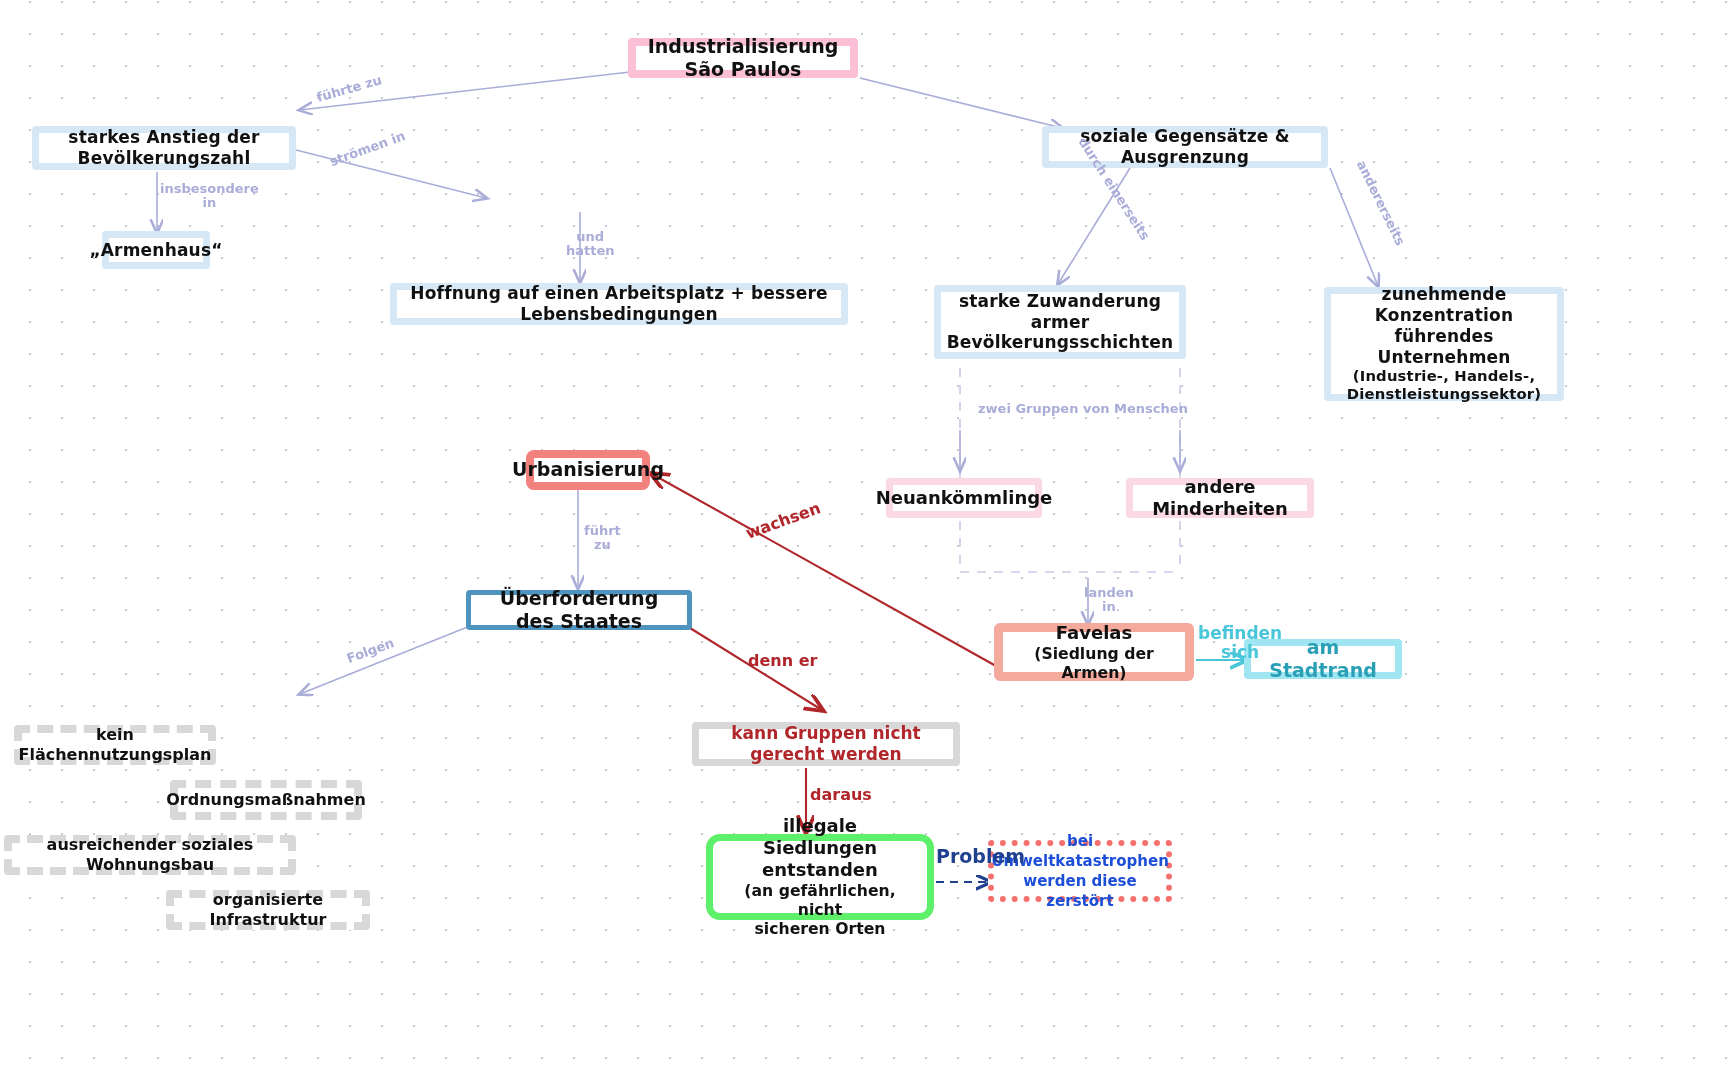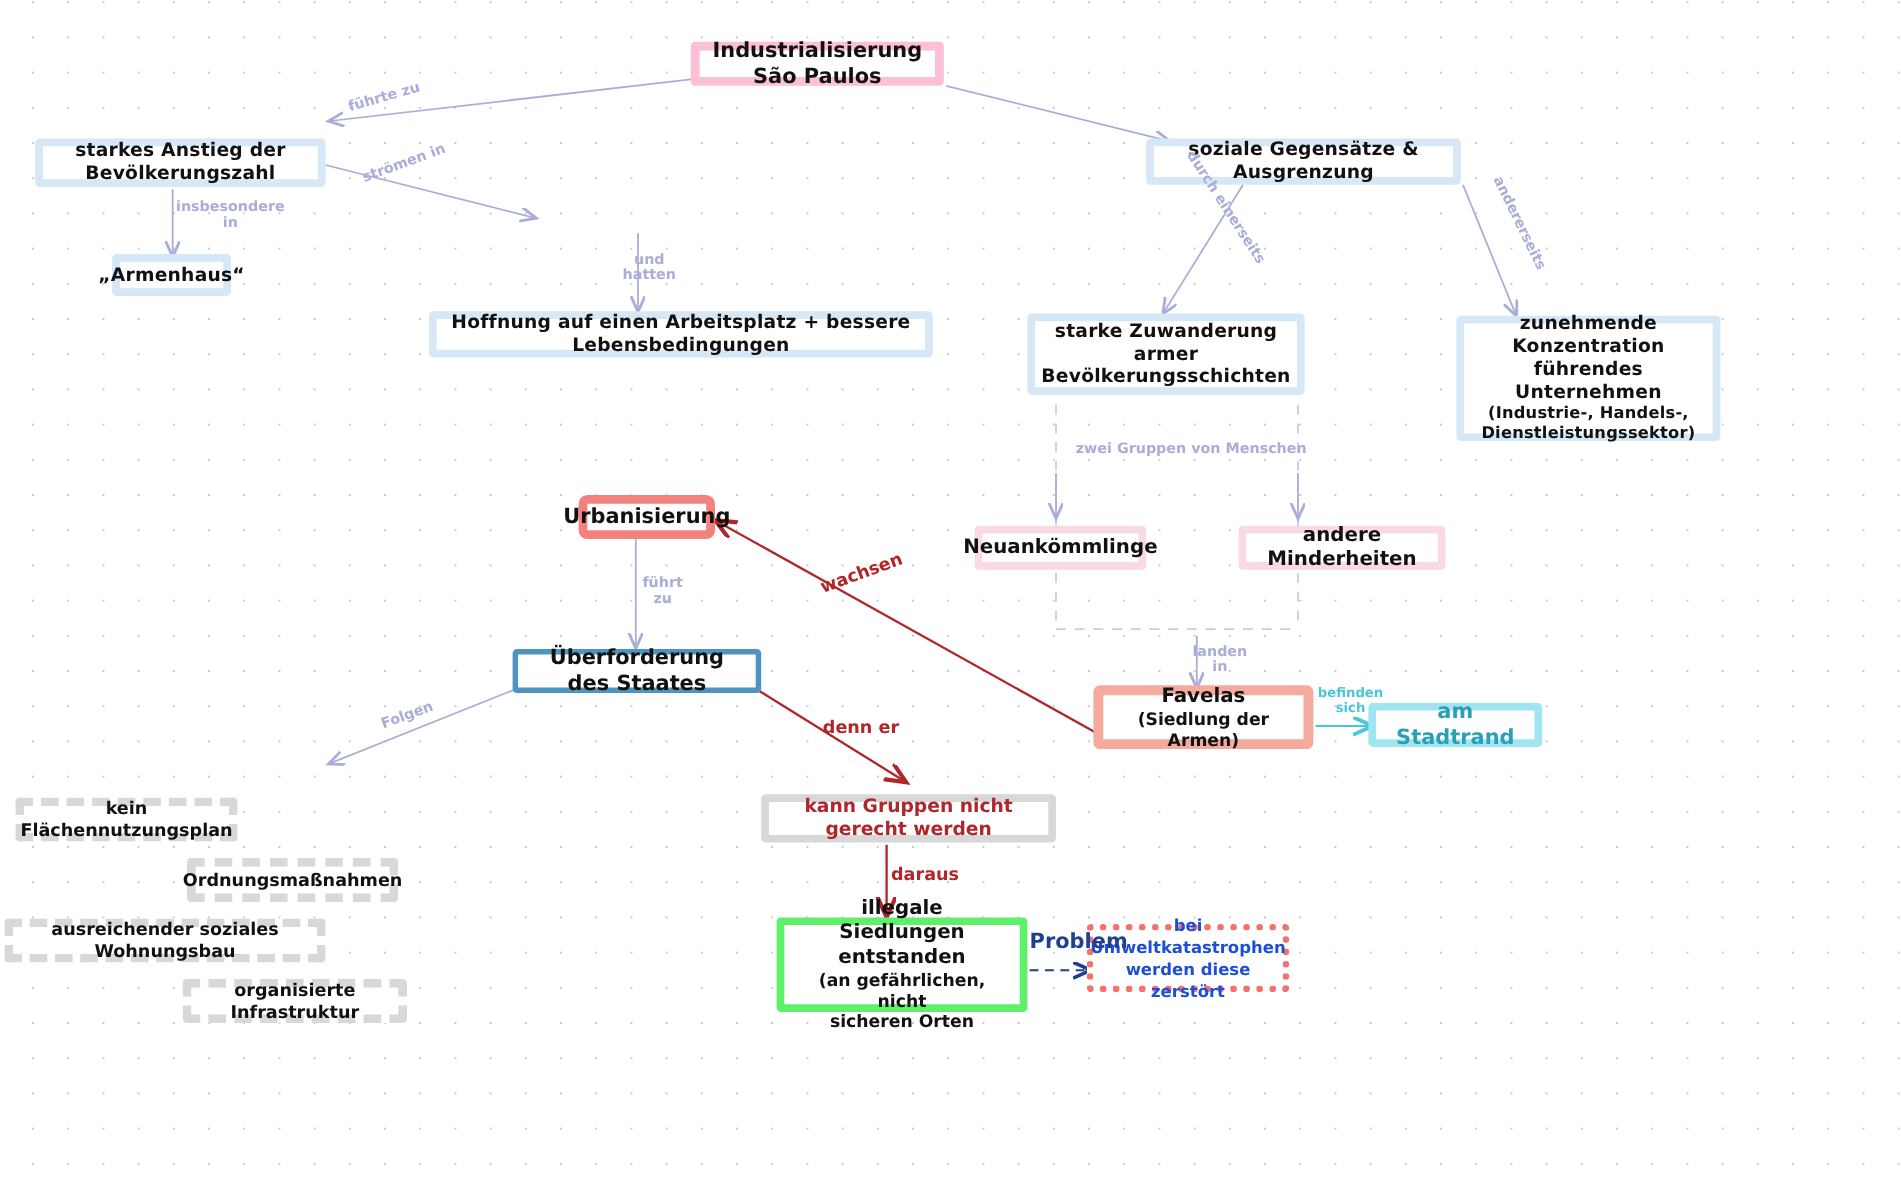--- a/index.html
+++ b/index.html
@@ -98,21 +98,21 @@
     border-radius: 4px;
     font-size: 19px;
     font-weight: 600;
     color: #2a9fb5;
     padding: 4px 0;
   }
   
   .n-green {
     background: #ffffff;
     border: 7px solid #5ef06a;
-    border-radius: 4px;
+    border-radius: 14px;
     font-size: 18px;
     font-weight: 600;
     padding: 4px 10px;
   }
   
   .n-gray {
     background: #ffffff;
     border: 8px dashed #d8d8d8;
     border-radius: 4px;
     font-size: 16px;
@@ -159,21 +159,21 @@
   }
   .elabel.rot-neg { transform: rotate(-16deg); }
   .elabel.rot-neg-b { transform: rotate(-20deg); }
   .elabel.rot-steep { transform: rotate(57deg); }
   .elabel.rot-steep-b { transform: rotate(64deg); }
   .elabel.red {
     color: #b0262a;
     font-size: 16px;
   }
   .elabel.red.rot { transform: rotate(-20deg); }
-  .elabel.cyan { color: #49c6da; font-size: 12px; }
+  .elabel.cyan { color: #49c6da; font-size: 17px; }
   .elabel.navy { color: #1f3f8f; font-size: 19px; }
 </style>
 </head>
 <body>
 
 <div id="canvas">
 
   <svg id="edges" viewBox="0 0 1728 1080">
     <defs>
       <marker id="ar-lav" markerWidth="11" markerHeight="11" refX="8" refY="4" orient="auto">

